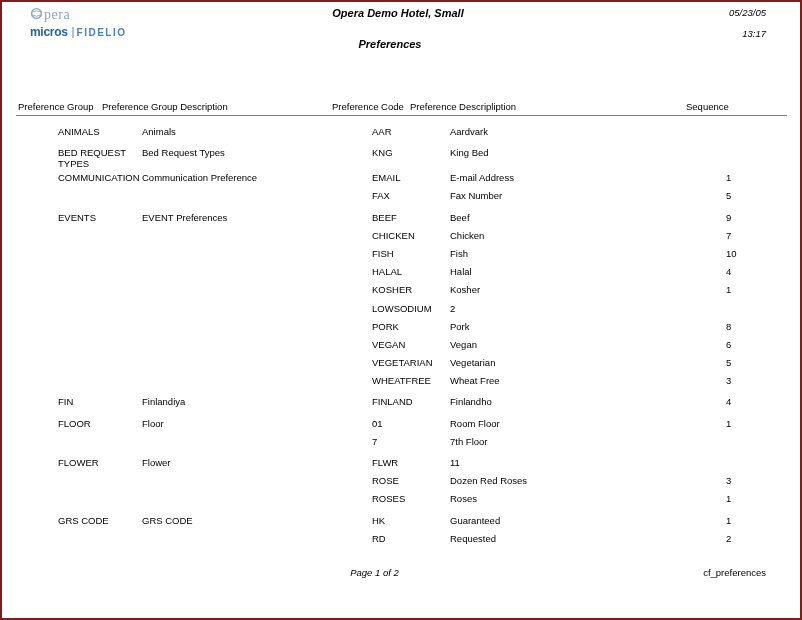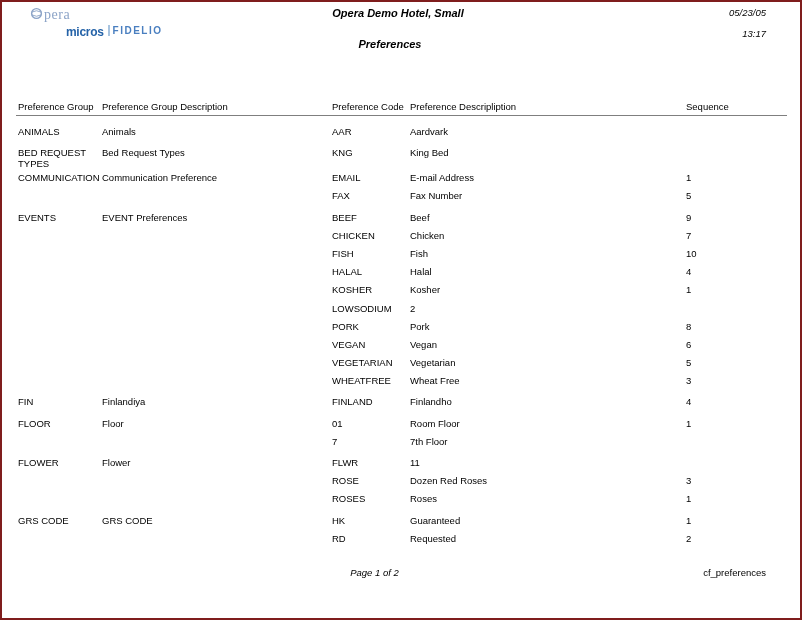--- a/index.html
+++ b/index.html
@@ -17,21 +17,21 @@
 
   
   .logo { position: absolute; left: 28px; top: 4px; }
   .logo-line1 { display: flex; align-items: center; gap: 1px; }
   .opera-word {
     font-family: "Liberation Serif", serif;
     font-size: 14px;
     color: #8ba3c7;
     letter-spacing: 0.5px;
   }
-  .logo-line2 { display: flex; align-items: flex-start; margin-top: 1px; margin-left: 36px; }
+  .logo-line2 { display: flex; align-items: center; margin-top: 1px; }
   .micros-word {
     font-size: 12px; font-weight: bold; color: #2563a8; letter-spacing: -0.3px;
   }
   .logo-sep {
     width: 2px; height: 11px; background: #a8c4e0; margin: 0 3px 0 4px;
   }
   .fidelio-word {
     font-size: 10px; font-weight: bold; color: #4a7fc0; letter-spacing: 1.5px;
   }
 
@@ -57,21 +57,21 @@
     display: grid;
     grid-template-columns: 84px 230px 78px 276px 1fr;
     padding-left: 16px; padding-right: 14px;
     font-size: 9.5px; line-height: 11px;
   }
   .thead { position: absolute; top: 99px; left: 0; right: 0; }
   .rule {
     position: absolute; top: 113px; left: 14px; right: 13px;
     height: 1px; background: #7f7f7f;
   }
-  .tbody { position: absolute; top: 124px; left: 0; right: 0; }
+  .tbody { position: absolute; top: 124px; left: 0; right: 0; padding-left: 40px; }
   .row { min-height: 18.2px; align-items: start; }
   .row.new-group { margin-top: 3px; }
   .tbody .row:first-child { margin-top: 0; }
   .cell { padding-right: 6px; }
 
   
   .footer-page {
     position: absolute; top: 565px; left: 0; width: 745px;
     text-align: center; font-size: 9.5px; font-style: italic;
   }

